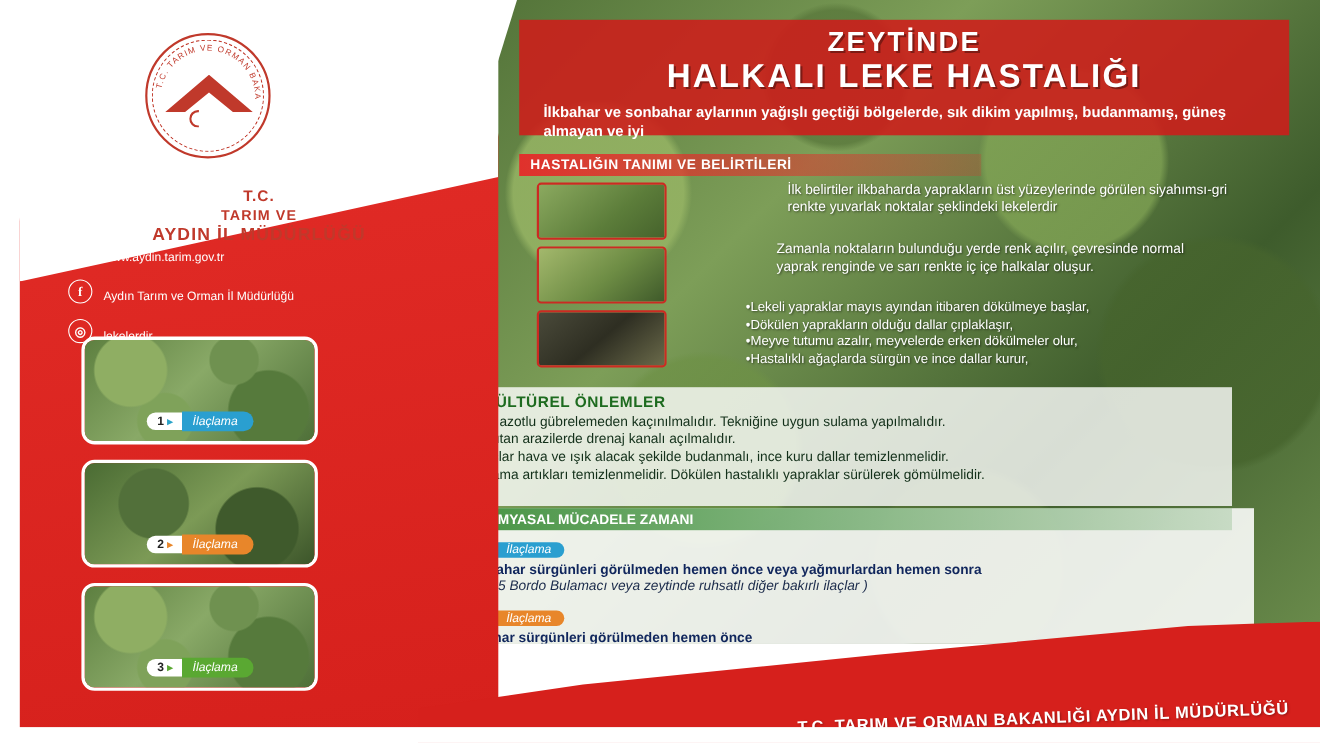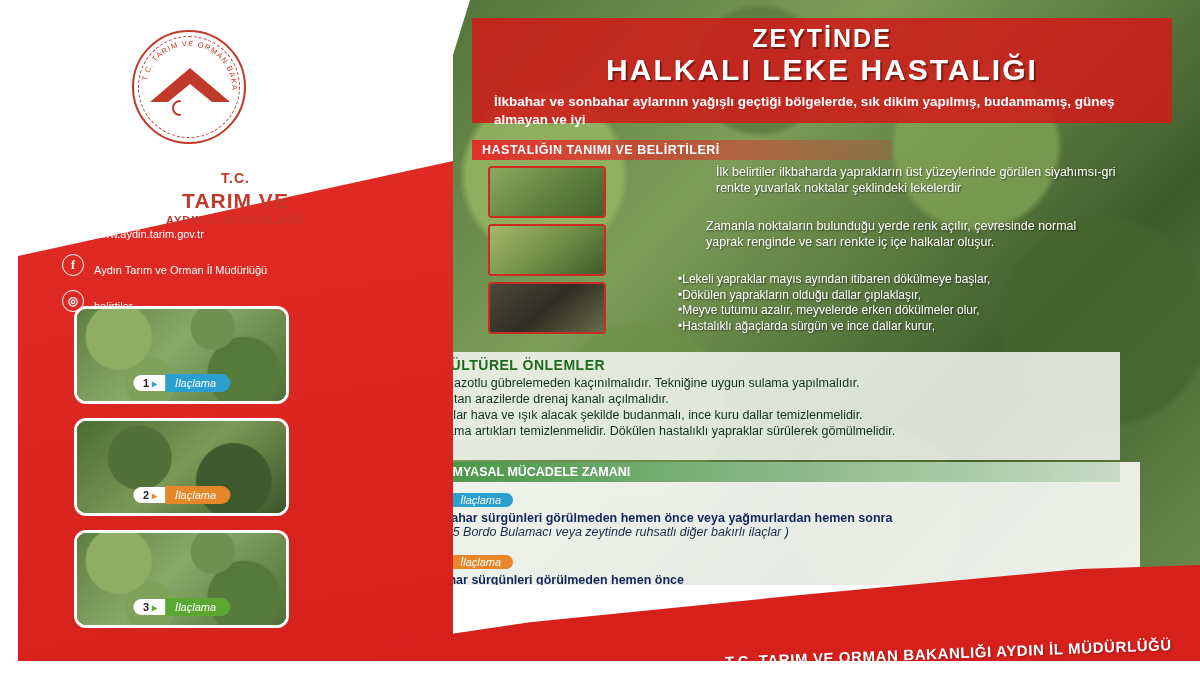--- a/index.html
+++ b/index.html
@@ -56,23 +56,23 @@
     position:absolute; left:24px; top:10px; width:102px; height:102px;
   }
   .seal .arctext svg { width:100%; height:100%; }
   .min-title {
     position:absolute; left:0; top:128px; width:100%;
     text-align:center;
     color:#c0392b; font-weight:bold; letter-spacing:1px;
     line-height:1.25;
   }
   .min-title .l1 { font-size:14px;margin-top:36px; }
-  .min-title .l2 { font-size:21px; }
+  .min-title .l2 { font-size:13px; }
   .min-title .l3 { font-size:17px; }
-  .min-title .l4 { font-size:11px; }
+  .min-title .l4 { font-size:16px; }
 
   .contacts {
     position:absolute; left:44px; top:212px; width:340px;
   }
   .contact-row {
     display:flex; align-items:flex-end; gap:10px; margin-bottom:14px;
   }
   .contact-icon {
     width:22px; height:22px; border-radius:50%;
     border:1.6px solid #ffffff; color:#ffffff;
@@ -349,21 +349,21 @@
       <div class="contact-row">
         <span class="contact-icon">⊕</span>
         <span class="contact-text">www.aydin.tarim.gov.tr</span>
       </div>
       <div class="contact-row">
         <span class="contact-icon">f</span>
         <span class="contact-text">Aydın Tarım ve Orman İl Müdürlüğü</span>
       </div>
       <div class="contact-row">
         <span class="contact-icon">◎</span>
-        <span class="contact-text">belirtiler</span>
+        <span class="contact-text">lekelerdir</span>
       </div>
     </div>
 
     <div class="photo-card" id="photo1">
       <div class="leafbg"></div>
       <div class="pill-step">
         <span class="pill-num">
           <span>1</span>
           <span class="arr">▸</span>
         </span>

